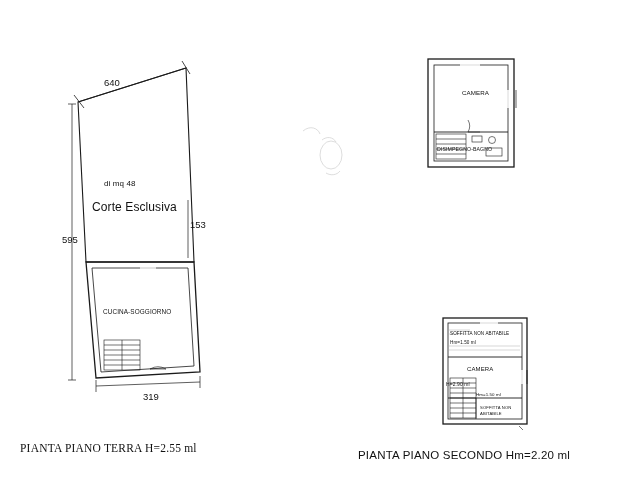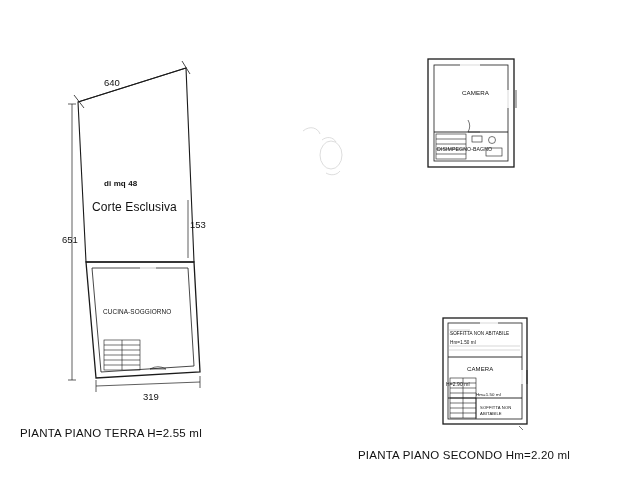--- a/index.html
+++ b/index.html
@@ -27,21 +27,21 @@
     width: 631px;
     height: 502px;
   }
   .cap {
     position: absolute;
     font-size: 11.5px;
     letter-spacing: 0.2px;
     color: #111111;
     white-space: nowrap;
   }
-  .cap-terra { left: 20px; top: 427px; }
+  .cap-terra { left: 20px; top: 442px; font-family: Liberation Serif, serif; }
   .cap-primo { left: 376px; top: 194px; }
   .cap-secondo { left: 358px; top: 449px; }
 
   .dimlbl {
     position: absolute;
     font-size: 9.5px;
     color: #111111;
     white-space: nowrap;
   }
   .dim-640 { left: 104px; top: 77px; }
@@ -50,21 +50,21 @@
   .dim-206 { left: 143px; top: 391px; }
 
   .roomlbl {
     position: absolute;
     font-size: 6.2px;
     color: #111111;
     white-space: nowrap;
     letter-spacing: 0.1px;
   }
   .r-corte1 { left: 92px; top: 168px; font-size: 12px; margin-top: 32px; }
-  .r-corte2 { left: 104px; top: 179px; font-size: 8px; font-weight: bold; }
+  .r-corte2 { left: 104px; top: 179px; font-size: 8px; }
   .r-cucina { left: 103px; top: 308px; font-size: 6.4px; }
   .r-camera1 { left: 462px; top: 89px; font-size: 6.2px; }
   .r-bagno { left: 437px; top: 146px; font-size: 5.2px; }
   .r-soffitta { left: 450px; top: 331px; font-size: 4.6px; }
   .r-hmsoff { left: 450px; top: 340px; font-size: 4.6px; }
   .r-camera2 { left: 467px; top: 366px; font-size: 6px; }
   .r-hcam2 { left: 446px; top: 381px; font-size: 5px; }
   .r-hm150 { left: 476px; top: 392px; font-size: 4.4px; }
   .r-soff2a { left: 480px; top: 405px; font-size: 4.2px; }
   .r-soff2b { left: 480px; top: 411px; font-size: 4.2px; }
@@ -183,21 +183,21 @@
       <line x1="522" y1="370" x2="522" y2="384" stroke="#ffffff" stroke-width="1.6"></line>
       <line x1="527" y1="370" x2="527" y2="384" stroke-width="0.7"></line>
       <line x1="480" y1="323" x2="498" y2="323" stroke="#ffffff" stroke-width="1.6"></line>
       <line x1="519" y1="426" x2="523" y2="430" stroke-width="0.6"></line>
     </g>
 
   </svg>
 
   <div class="dimlbl dim-640">640</div>
   <div class="dimlbl dim-202">153</div>
-  <div class="dimlbl dim-904">651</div>
+  <div class="dimlbl dim-904">595</div>
   <div class="dimlbl dim-206">319</div>
 
   <div class="roomlbl r-corte1">Corte Esclusiva</div>
   <div class="roomlbl r-corte2">di mq 48</div>
   <div class="roomlbl r-cucina">CUCINA-SOGGIORNO</div>
 
   <div class="roomlbl r-camera1">CAMERA</div>
   <div class="roomlbl r-bagno">DISIMPEGNO-BAGNO</div>
 
   <div class="roomlbl r-soffitta">SOFFITTA NON ABITABILE</div>

